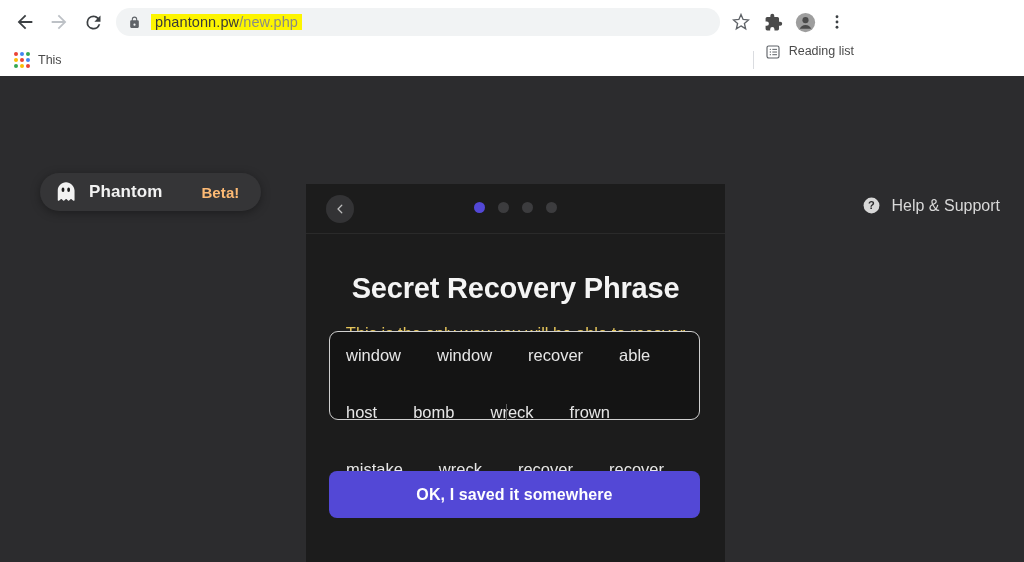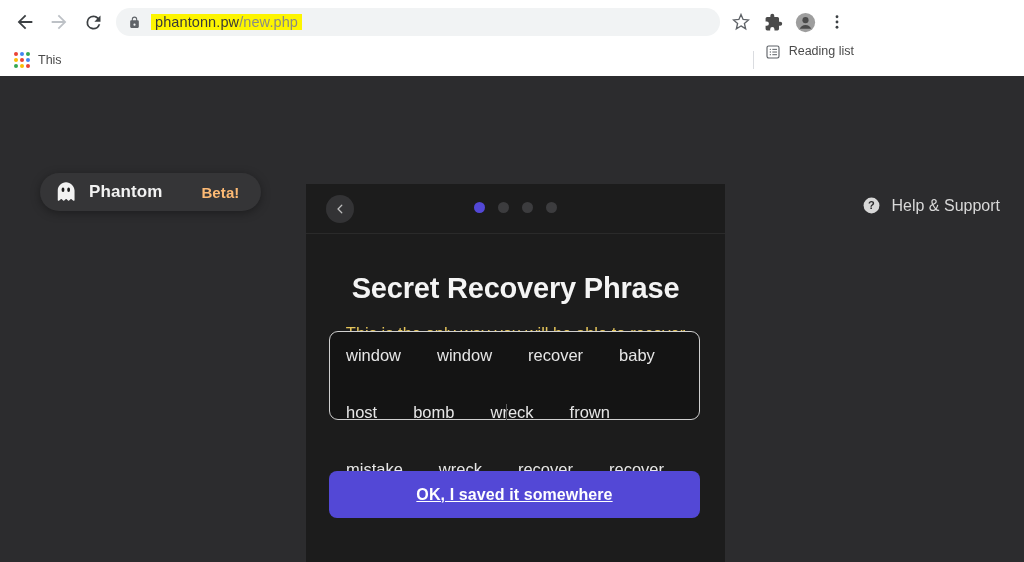--- a/index.html
+++ b/index.html
@@ -316,21 +316,20 @@
     width: 371px;
     height: 47px;
     background: #5348d6;
     border: none;
     border-radius: 8px;
     color: #ffffff;
     font-size: 16px;
     font-weight: bold;
     font-family: "Liberation Sans", sans-serif;
     letter-spacing: 0.1px;
-    text-decoration: underline;
   }
 </style>
 </head>
 <body>
 
 <div class="browser">
 
   <div class="toolbar">
 
     <div class="nav-btn">
@@ -462,21 +461,21 @@
       <h1 class="title">Secret Recovery Phrase</h1>
       <p class="warning">This is the only way you will be able to recover your account. Please store it somewhere safe!</p>
     </div>
   </div>
 
   <div class="seed-box">
     <div class="seed-words">
       <span class="seed-word">window</span>
       <span class="seed-word">window</span>
       <span class="seed-word">recover</span>
-      <span class="seed-word">baby</span>
+      <span class="seed-word">able</span>
       <span class="seed-word">host</span>
       <span class="seed-word">bomb</span>
       <span class="seed-word">wreck</span>
       <span class="seed-word">frown</span>
       <span class="seed-word">mistake</span>
       <span class="seed-word">wreck</span>
       <span class="seed-word">recover</span>
       <span class="seed-word">recover</span>
     </div>
     <span class="caret"></span>

